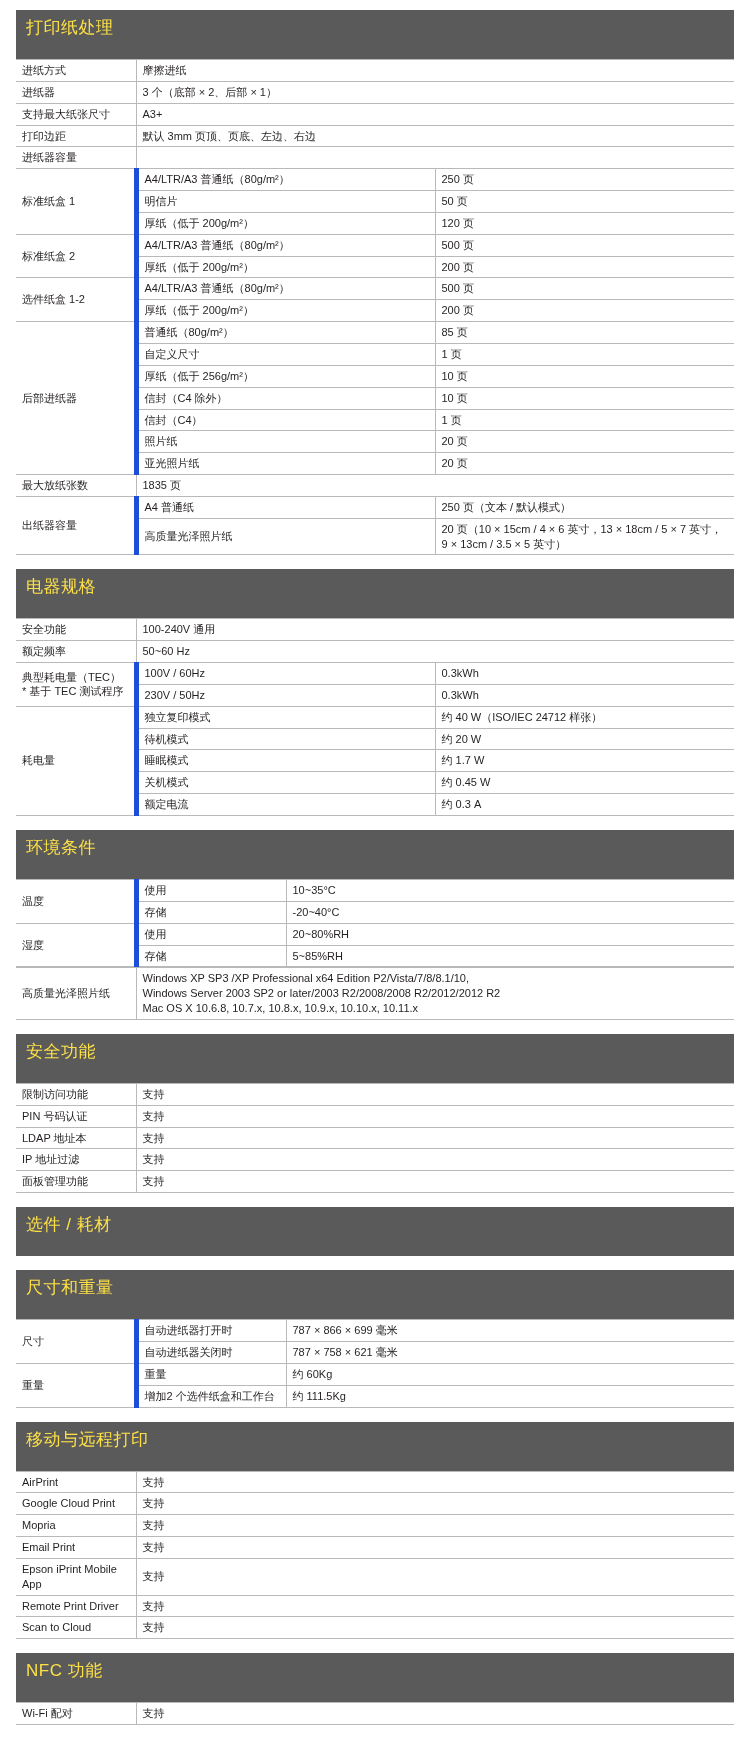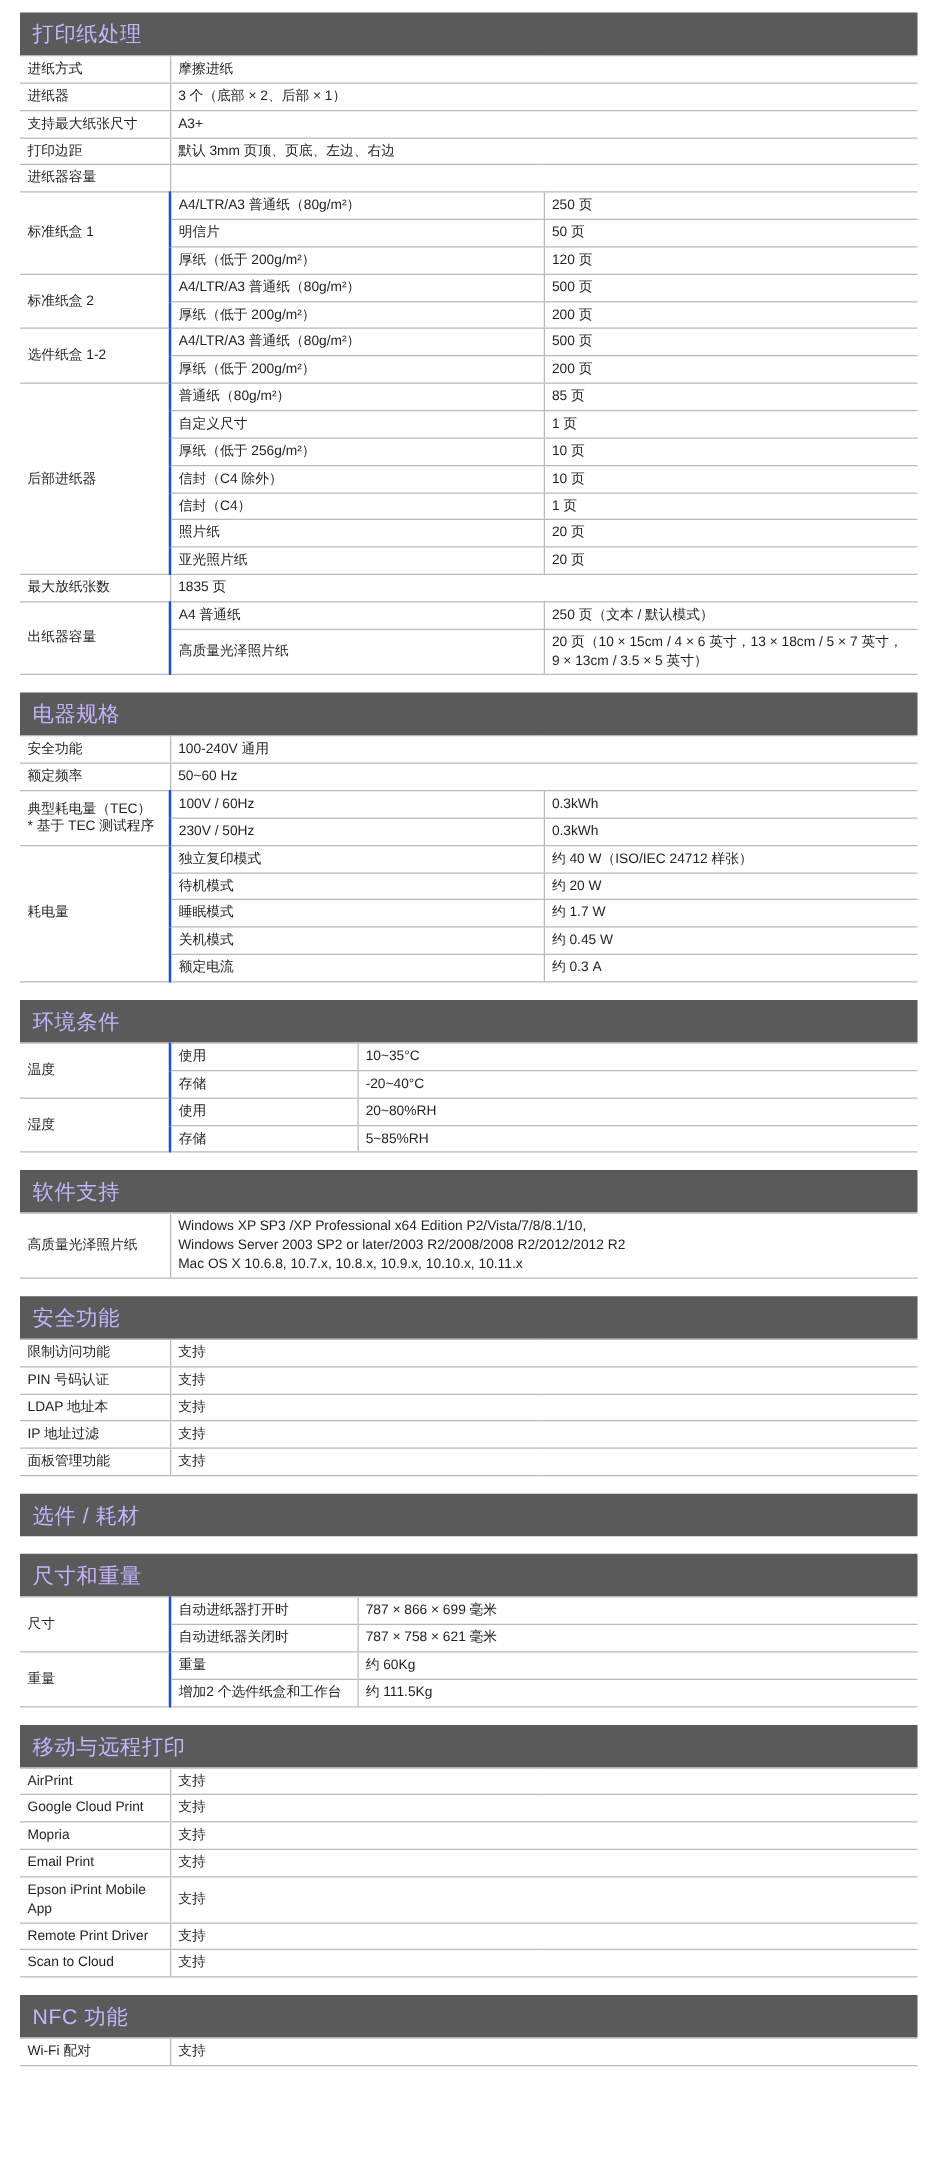--- a/index.html
+++ b/index.html
@@ -12,43 +12,43 @@
     font-family: "Liberation Sans", "DejaVu Sans", sans-serif;
     color: #231f20;
     font-size: 11px;
   }
   .page {
     width: 750px;
     padding: 10px 16px 16px 16px;
   }
   .section-header {
     background: #5a5a5a;
-    color: #c4b5fd;
+    color: #fde047;
     font-size: 17px;
     font-weight: normal;
-    padding: 6px 10px 5px 10px;
+    padding: 6px 10px 20px 10px;
     letter-spacing: 0.5px;
     margin-top: 14px;
   }
   .section-header:first-child { margin-top: 0; }
   table.spec {
     width: 100%;
     border-collapse: collapse;
     table-layout: fixed;
   }
   table.spec td {
     border-bottom: 1px solid #b9b9b9;
     padding: 3px 6px 3px 6px;
     vertical-align: middle;
     font-size: 11px;
     line-height: 1.35;
     word-break: break-word;
   }
   td.c1 { width: 120px; }
-  td.c2 { width: 150px; border-left: 2px solid #1d4ed8; }
+  td.c2 { width: 150px; border-left: 5px solid #1d4ed8; }
   td.val { border-left: 1px solid #b9b9b9; margin-left: 20px; }
   .first-row td { border-top: 1px solid #b9b9b9; }
 </style>
 </head>
 <body>
 
 <div class="page">
   <div id="sections-root">
       <div class="section-header">打印纸处理</div>
       <table class="spec">
@@ -207,21 +207,20 @@
             <td class="c1" rowspan="2">湿度</td>
             <td class="c2">使用</td>
             <td class="val">20~80%RH</td>
           </tr>
           <tr>
             <td class="c2">存储</td>
             <td class="val">5~85%RH</td>
           </tr>
         </tbody>
       </table>
-      <div class="section-header">软件支持</div>
       <table class="spec">
         <tbody>
           <tr class="first-row">
             <td class="c1">高质量光泽照片纸</td>
             <td class="val" colspan="2">Windows XP SP3 /XP Professional x64 Edition P2/Vista/7/8/8.1/10,<br>Windows Server 2003 SP2 or later/2003 R2/2008/2008 R2/2012/2012 R2<br>Mac OS X 10.6.8, 10.7.x, 10.8.x, 10.9.x, 10.10.x, 10.11.x</td>
           </tr>
         </tbody>
       </table>
       <div class="section-header">安全功能</div>
       <table class="spec">

